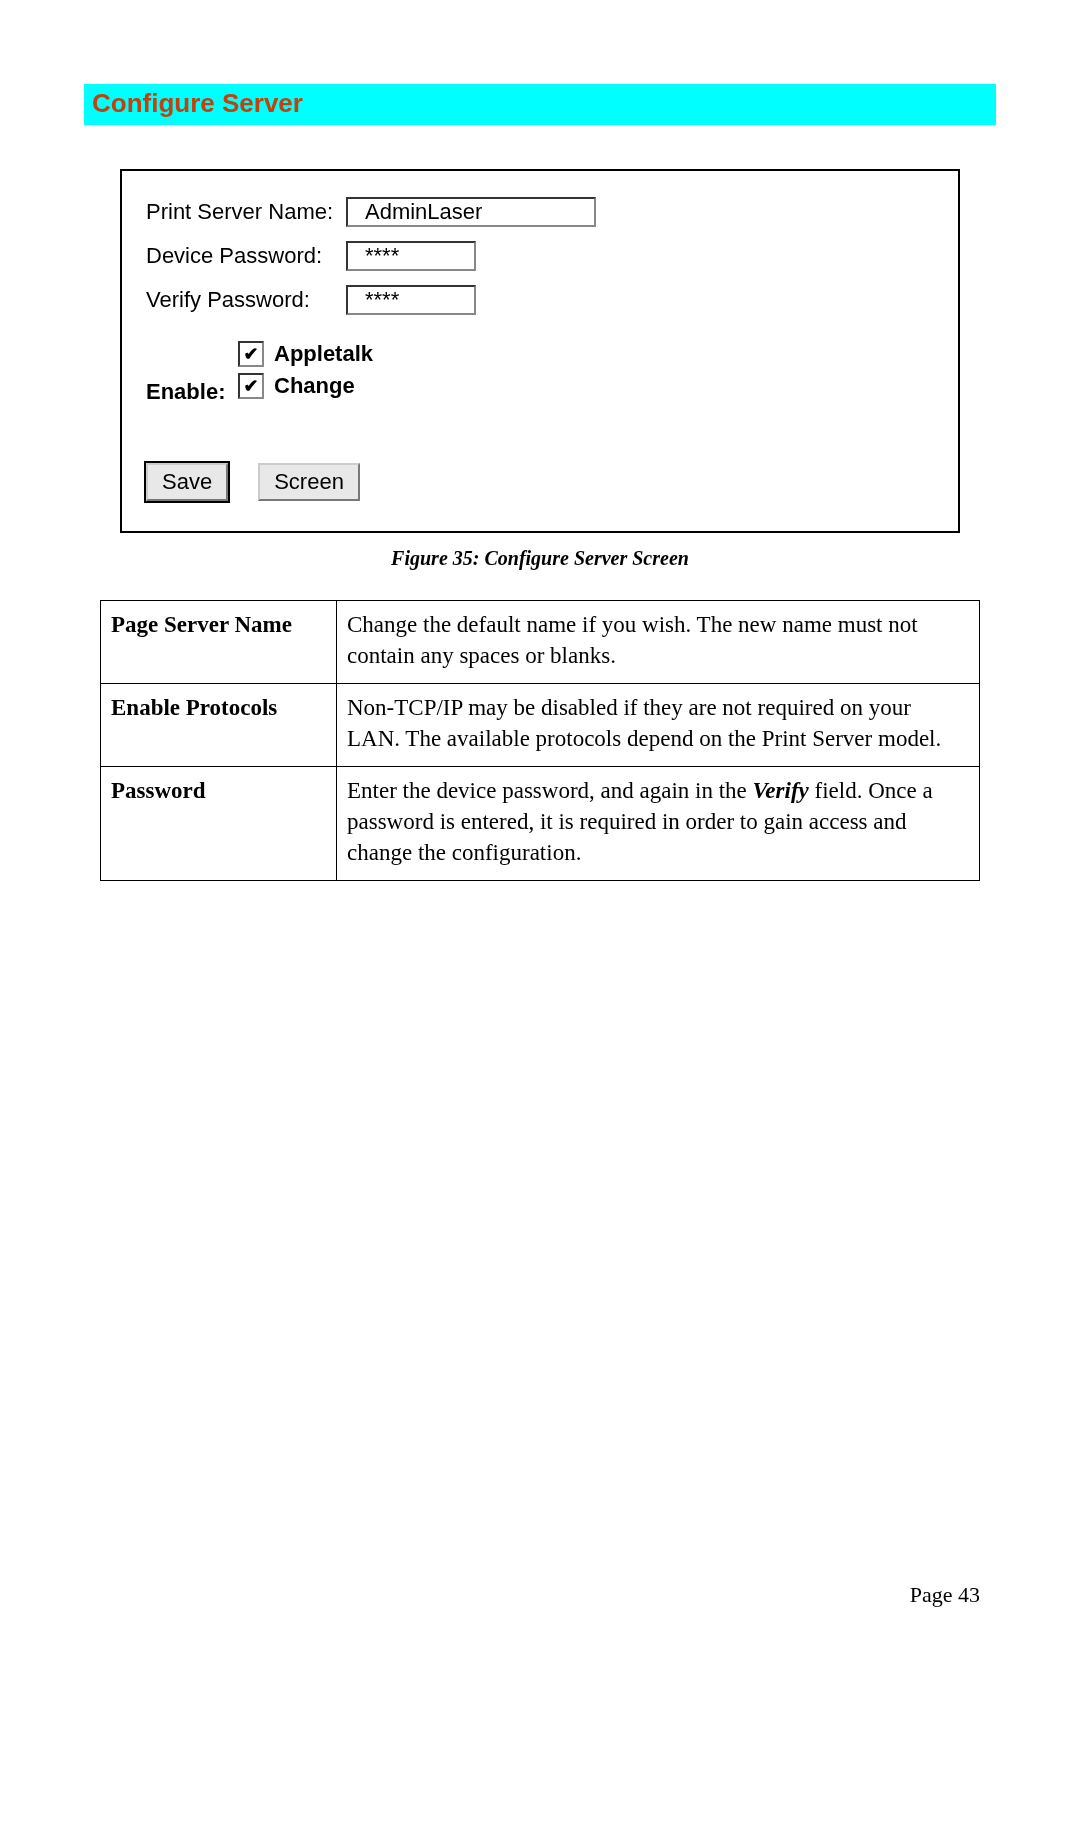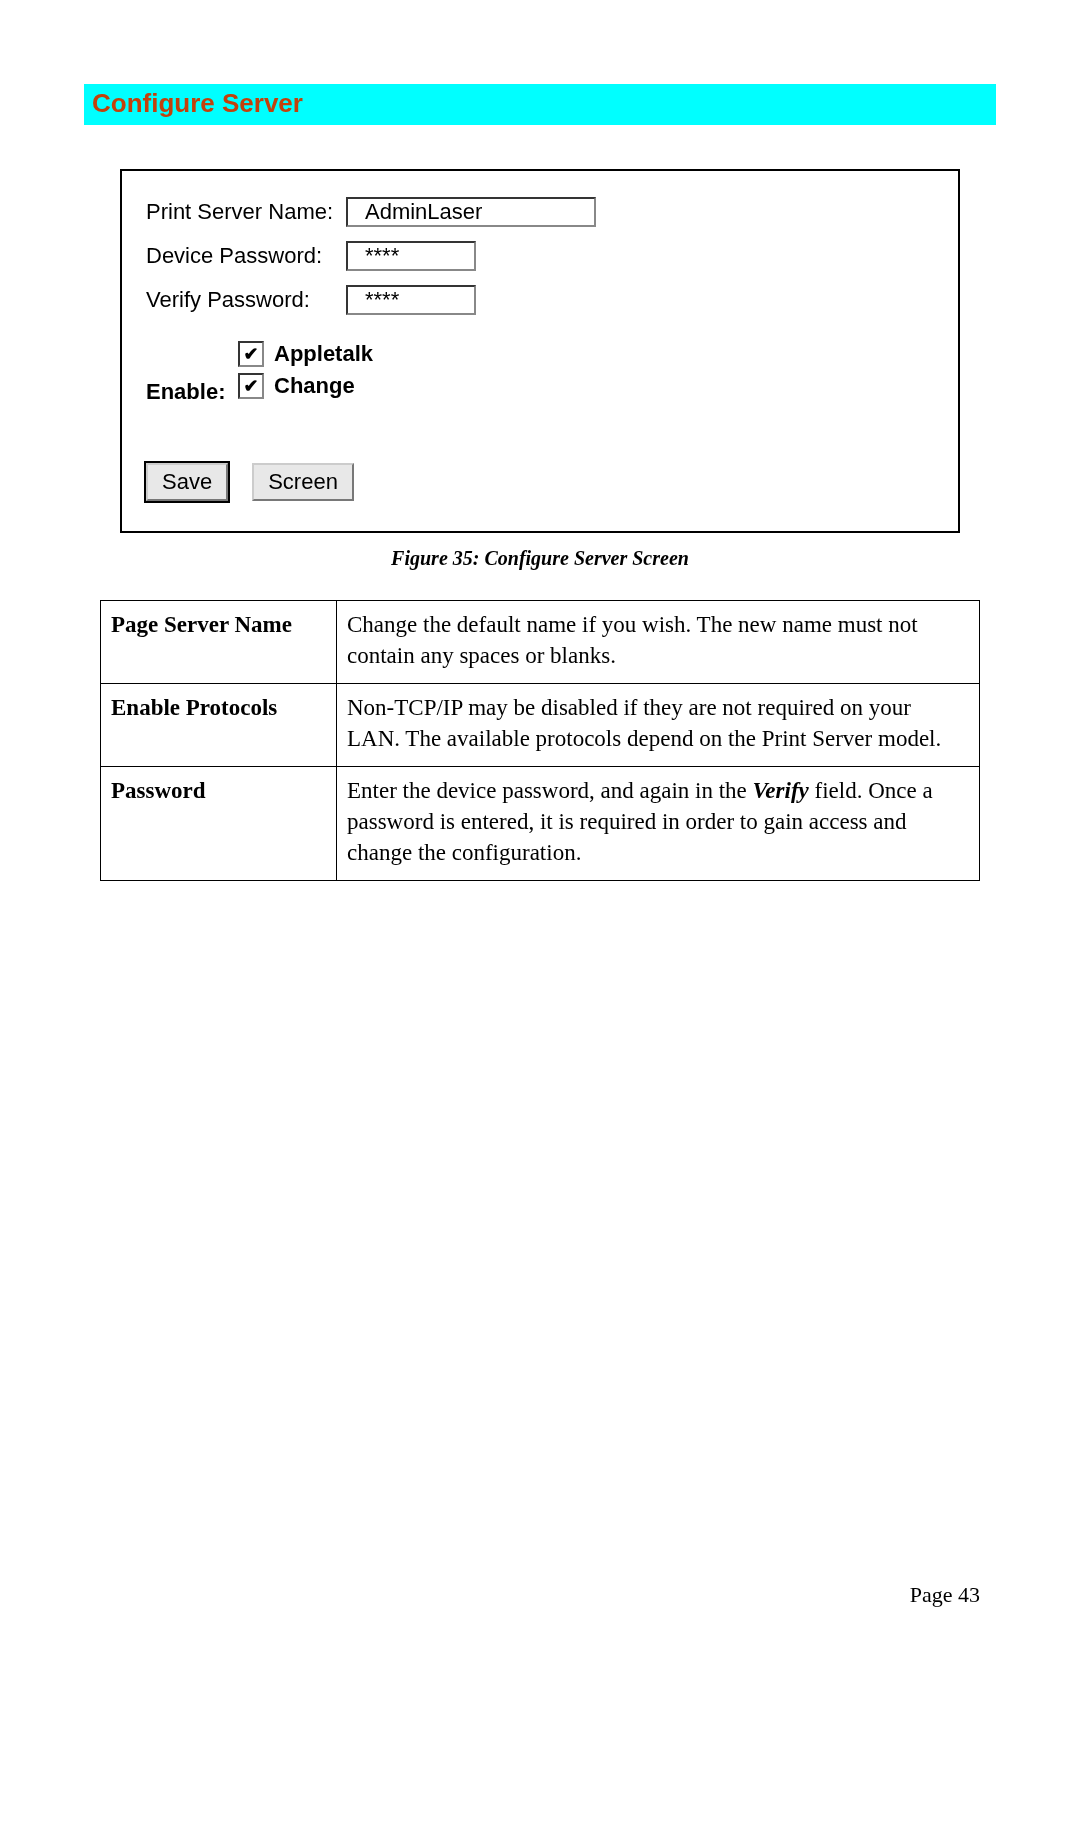--- a/index.html
+++ b/index.html
@@ -72,21 +72,21 @@
     display: inline-flex;
     align-items: center;
     justify-content: center;
     font-size: 18px;
     line-height: 1;
     font-family: Arial, sans-serif;
   }
   .button-row {
     margin-top: 58px;
     display: flex;
-    gap: 24px;
+    gap: 30px;
   }
   .win-button {
     font-family: Arial, Helvetica, sans-serif;
     font-size: 22px;
     padding: 4px 14px;
     background: #e8e8e8;
     border: 2px outset #ccc;
     cursor: pointer;
   }
   .win-button.save {

